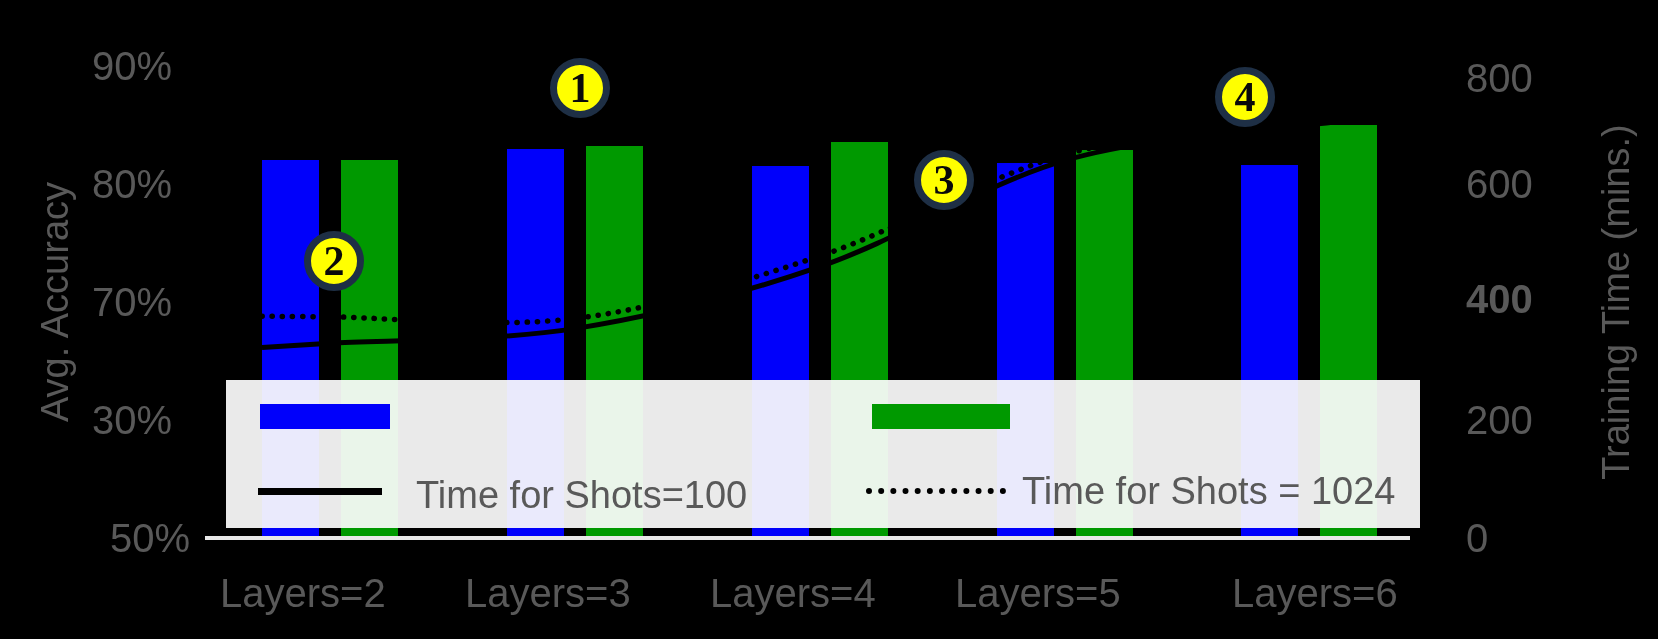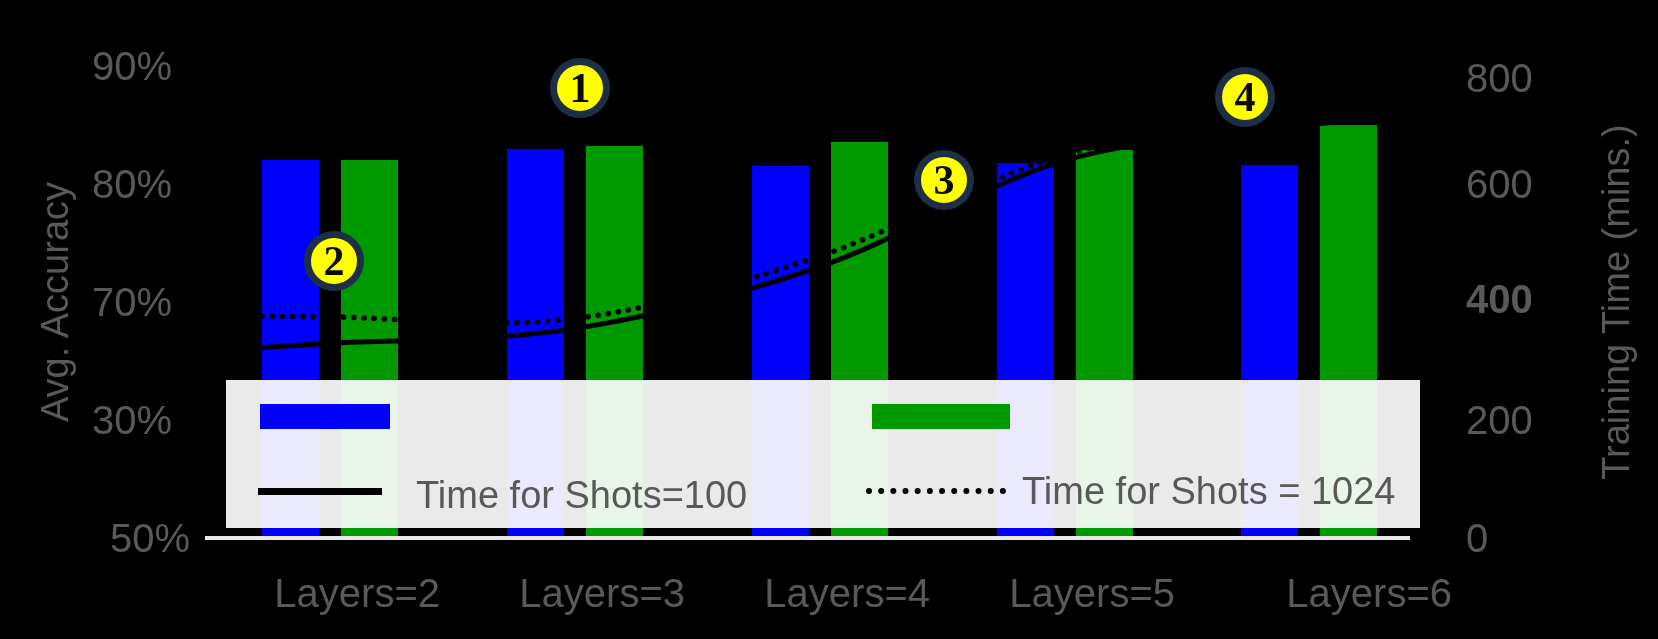--- a/index.html
+++ b/index.html
@@ -10,21 +10,21 @@
   .axis-title{
     position:absolute; color:#595959; font-size:38px; white-space:nowrap;
     transform:translate(-50%,-50%) rotate(-90deg);
   }
   .tick{
     position:absolute; color:#595959; font-size:40px; line-height:48px; white-space:nowrap;
   }
   .tick-left{ left:0; width:172px; text-align:right; }
   .tick-right{ left:1466px; text-align:left; }
   .xlabel{
-    position:absolute; top:570px; width:220px; margin-left:-110px; text-align:right;
+    position:absolute; top:570px; width:220px; margin-left:-110px; text-align:left;
     color:#595959; font-size:40px; line-height:46px; white-space:nowrap;
   }
   .bar{ position:absolute; }
   #baseline{ position:absolute; left:205px; top:536px; width:1205px; height:4px; background:#E8E8E8; }
   #lines-svg{ position:absolute; left:0; top:0; }
   #legend{
     position:absolute; left:226px; top:380px; width:1194px; height:148px;
     background:rgba(252,252,252,0.93);
   }
   .legend-label{

